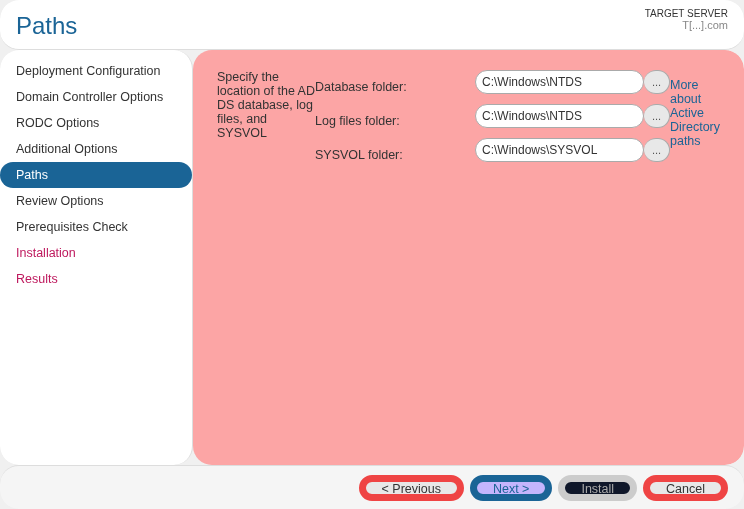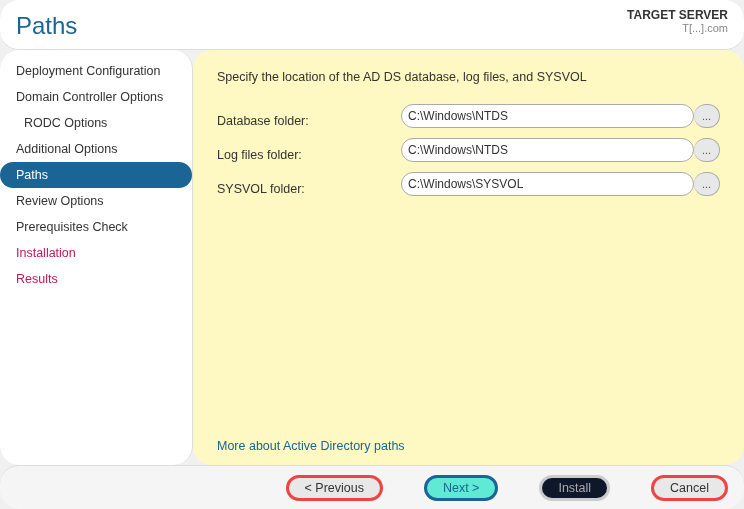--- a/index.html
+++ b/index.html
@@ -29,22 +29,22 @@
       font-weight: 300;
       color: #1a6496;
       margin-top: 4px;
     }
     .target-server {
       text-align: right;
       font-size: 11px;
       color: #555;
     }
     .target-server-label {
-      font-weight: bold;
-      font-size: 12px;
+      font-weight: normal;
+      font-size: 10px;
       color: #333;
       display: block;
     }
     .target-server-value {
       color: #888;
       font-size: 11px;
     }
 
     
     .main-content {
@@ -66,33 +66,33 @@
       cursor: pointer;
       color: #333;
       font-size: 12.5px;
       white-space: nowrap;
     }
     .sidebar-item.active {
       background: #1a6496;
       color: #fff;
     }
     .sidebar-item.indented {
-      padding-left: 24px;
+      padding-left: 16px;
     }
     .sidebar-item.disabled {
       color: #be185d;
       cursor: default;
     }
 
     
     .right-panel {
       flex: 1;
-      background: #fef9c3;
-      display: flex;
-      flex-direction: column;
+      background: #fca5a5;
+      display: flex;
+      flex-direction: row;
       padding: 20px 24px 12px 24px;
       overflow: hidden;
     }
     .panel-description {
       font-size: 12.5px;
       color: #333;
       margin-bottom: 20px;
     }
 
     
@@ -114,21 +114,20 @@
     }
     .form-input {
       flex: 1;
       height: 24px;
       border: 1px solid #aaa;
       padding: 2px 6px;
       font-size: 12px;
       color: #333;
       background: #fff;
       outline: none;
-      margin-left: 24px;
     }
     .browse-btn {
       width: 26px;
       height: 24px;
       border: 1px solid #aaa;
       border-left: none;
       background: #e8e8e8;
       cursor: pointer;
       font-size: 11px;
       color: #555;
@@ -158,29 +157,28 @@
       display: flex;
       justify-content: flex-end;
       gap: 6px;
       height: 44px;
       align-items: center;
     }
     .btn {
       height: 26px;
       padding: 0 16px;
       font-size: 12.5px;
-      border: 3px solid #ef4444;
+      border: 7px solid #ef4444;
       cursor: pointer;
       background: #e8e8e8;
       color: #333;
       min-width: 70px;
-      margin-left: 35px;
     }
     .btn-primary {
-      background: #5eead4;
+      background: #c4b5fd;
       border-color: #1a6496;
       color: #1a6496;
     }
     .btn:disabled, .btn.disabled {
       color: #aaa;
       border-color: #ccc;
       background: #0f172a;
       cursor: default;
     }
   </style>

